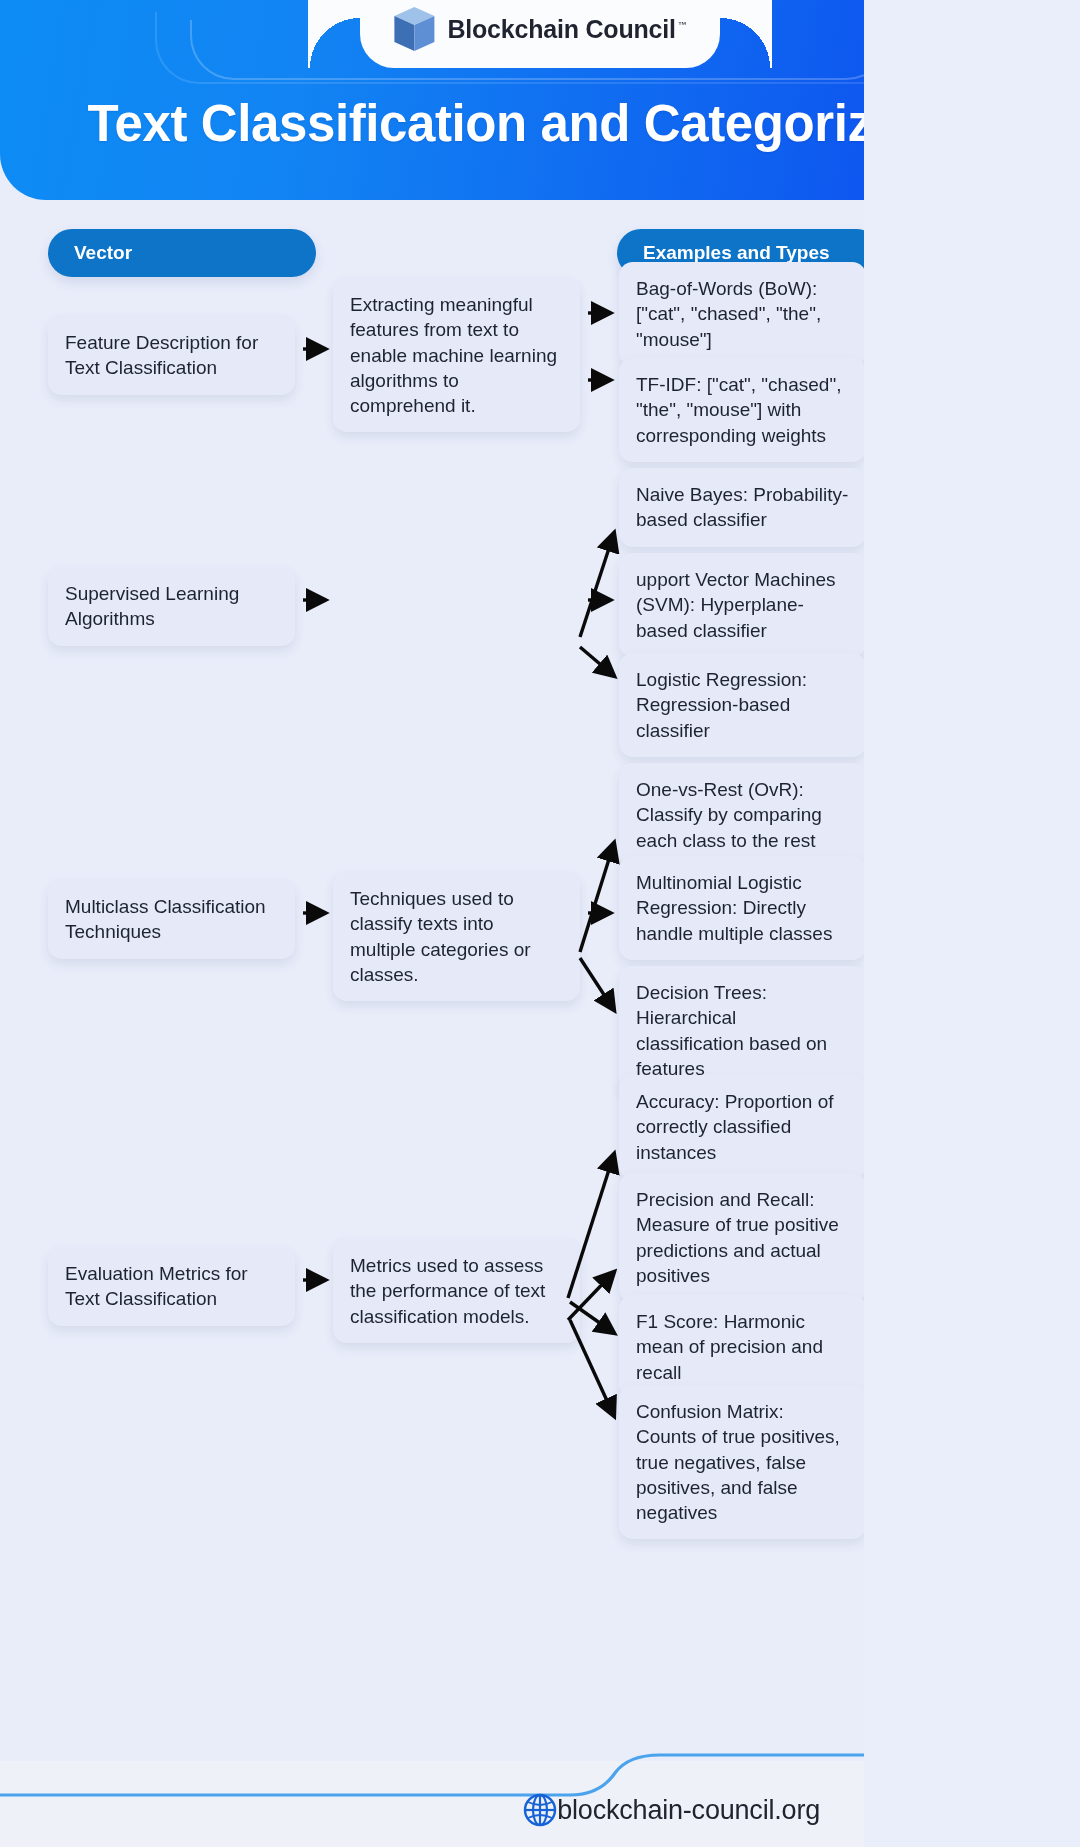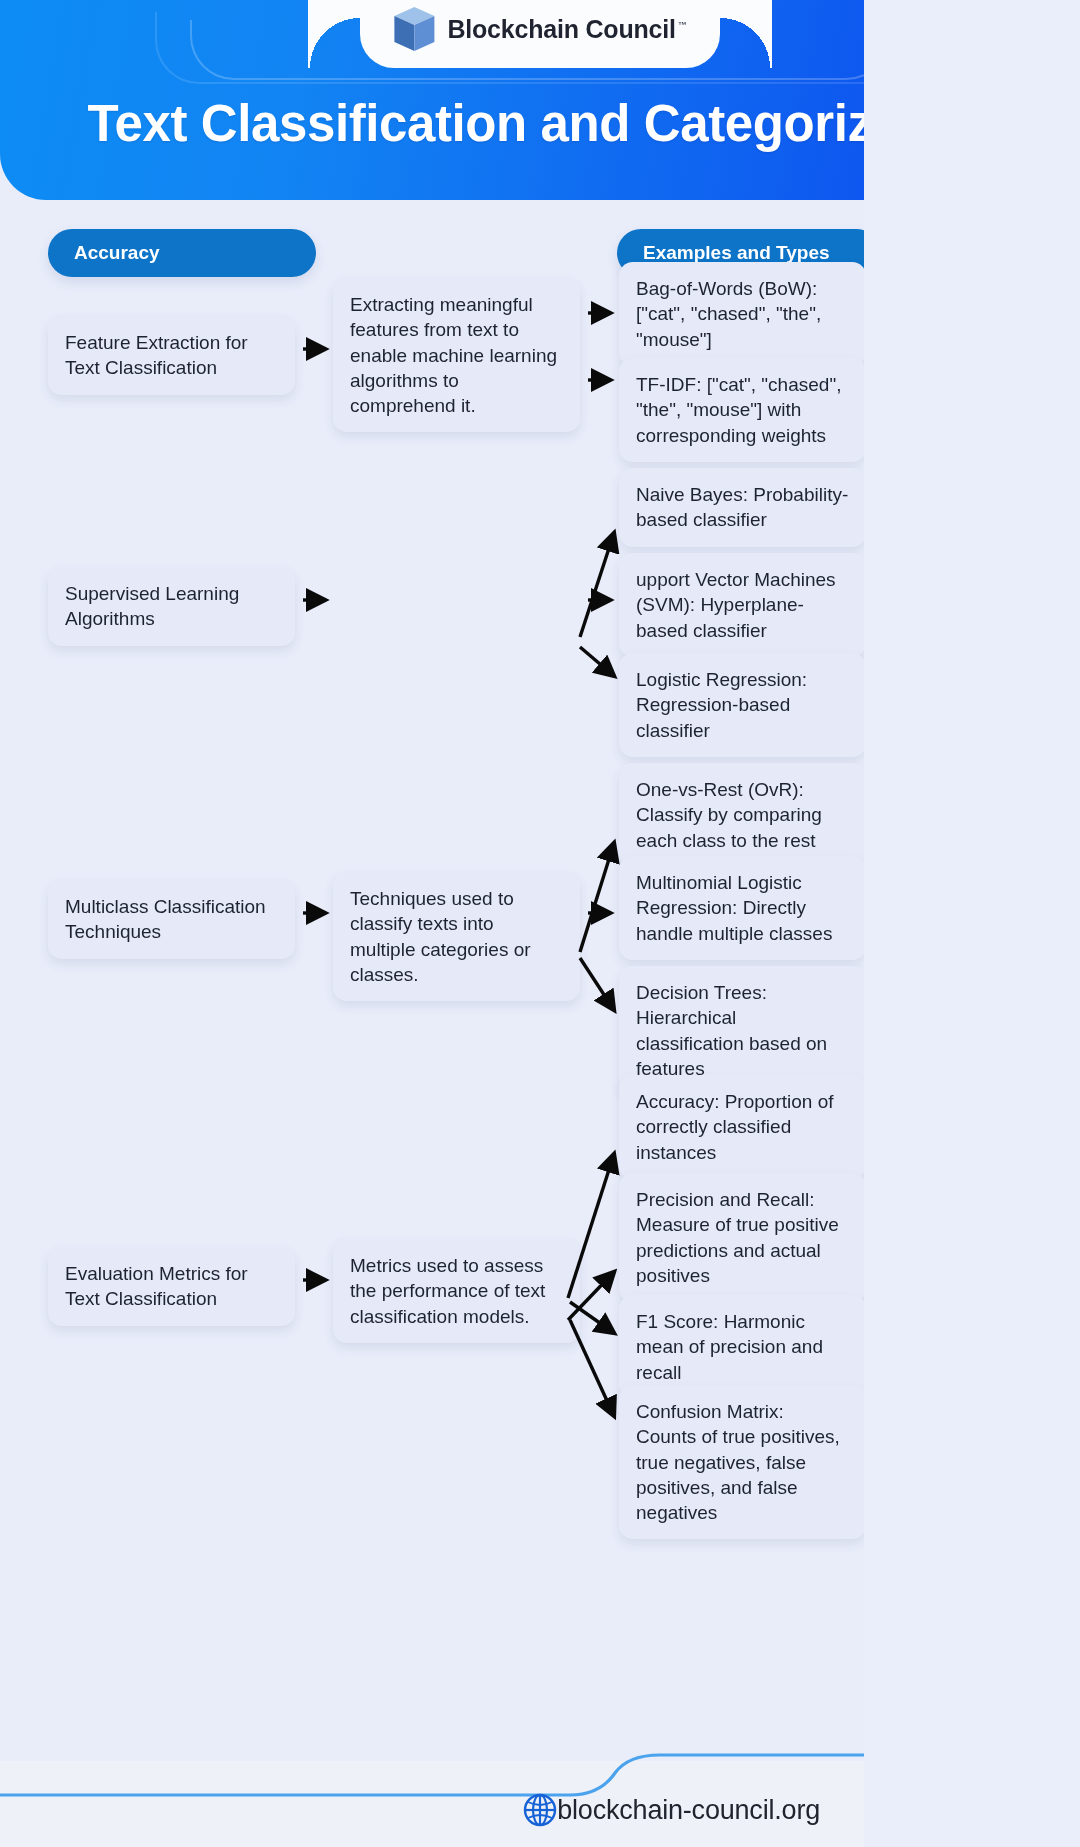--- a/index.html
+++ b/index.html
@@ -202,21 +202,21 @@
         <polygon points="21,1 41,10 21,19 1,10" fill="#9fc2ea"></polygon>
         <polygon points="1,10 21,19 21,45 1,36" fill="#3d6fb5"></polygon>
         <polygon points="41,10 21,19 21,45 41,36" fill="#5e8fd4"></polygon>
       </svg>
       <div class="logo-text"><span>Blockchain Council</span><span class="logo-tm">™</span></div>
     </div>
 
     <div class="header-title">Text Classification and Categorization</div>
   </div>
 
-  <div class="pill p1">Accuracy</div>
+  <div class="pill p1">Vector</div>
   <div class="pill p3">Examples and Types</div>
 
   <svg id="arrows">
     <defs>
       <marker id="ah" viewBox="0 0 10 10" refX="8" refY="5" markerWidth="7" markerHeight="7" orient="auto-start-reverse">
         <path d="M 0 0 L 10 5 L 0 10 z" fill="#0a0a0a"></path>
       </marker>
     </defs>
     <g stroke="#0a0a0a" stroke-width="3.4" fill="none" marker-end="url(#ah)">
 
@@ -235,21 +235,21 @@
       <line x1="580" y1="958" x2="614" y2="1010"></line>
 
       <line x1="303" y1="1280" x2="325" y2="1280"></line>
       <line x1="568" y1="1298" x2="614" y2="1154"></line>
       <line x1="568" y1="1320" x2="614" y2="1272"></line>
       <line x1="570" y1="1302" x2="614" y2="1333"></line>
       <line x1="570" y1="1320" x2="614" y2="1416"></line>
     </g>
   </svg>
 
-  <div class="card col1" style="top:316px;">Feature Extraction for Text Classification</div>
+  <div class="card col1" style="top:316px;">Feature Description for Text Classification</div>
   <div class="card col2" style="top:278px;">Extracting meaningful features from text to enable machine learning algorithms to comprehend it.</div>
   <div class="card col3" style="top:262px;">Bag-of-Words (BoW): ["cat", "chased", "the", "mouse"]</div>
   <div class="card col3" style="top:358px;">TF-IDF: ["cat", "chased", "the", "mouse"] with corresponding weights</div>
 
   <div class="card col1" style="top:567px;">Supervised Learning Algorithms</div>
   <div class="card col3" style="top:468px;">Naive Bayes: Probability-based classifier</div>
   <div class="card col3" style="top:553px;">upport Vector Machines (SVM): Hyperplane-based classifier</div>
   <div class="card col3" style="top:653px;">Logistic Regression: Regression-based classifier</div>
 
   <div class="card col1" style="top:880px;">Multiclass Classification Techniques</div>

